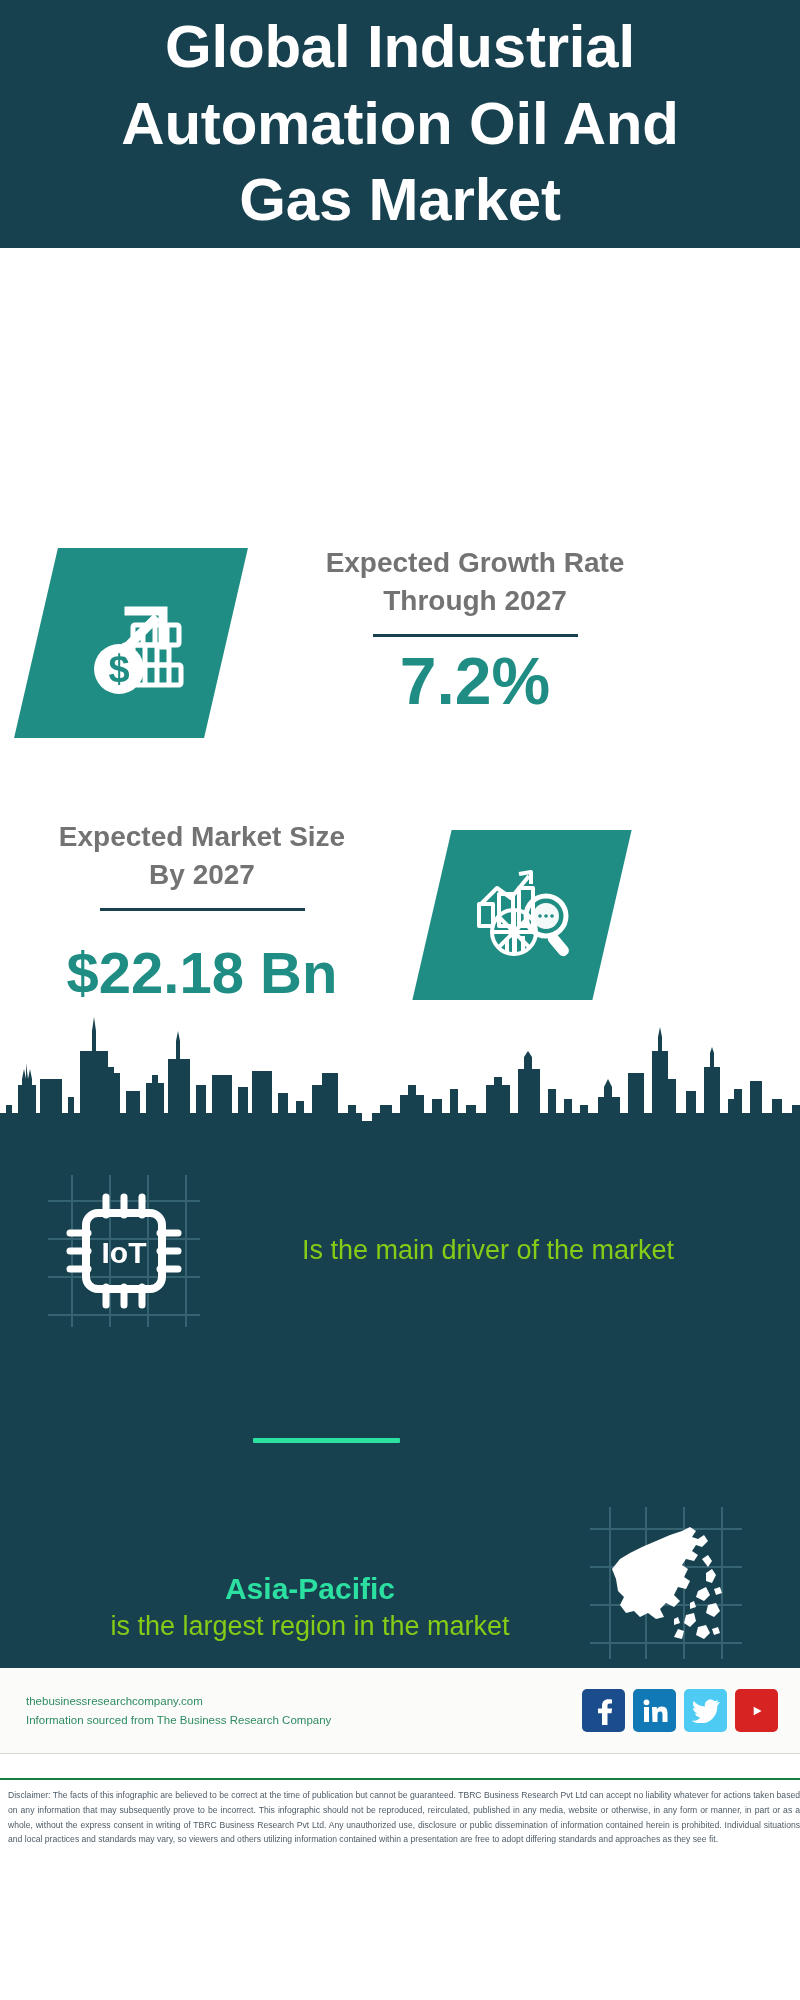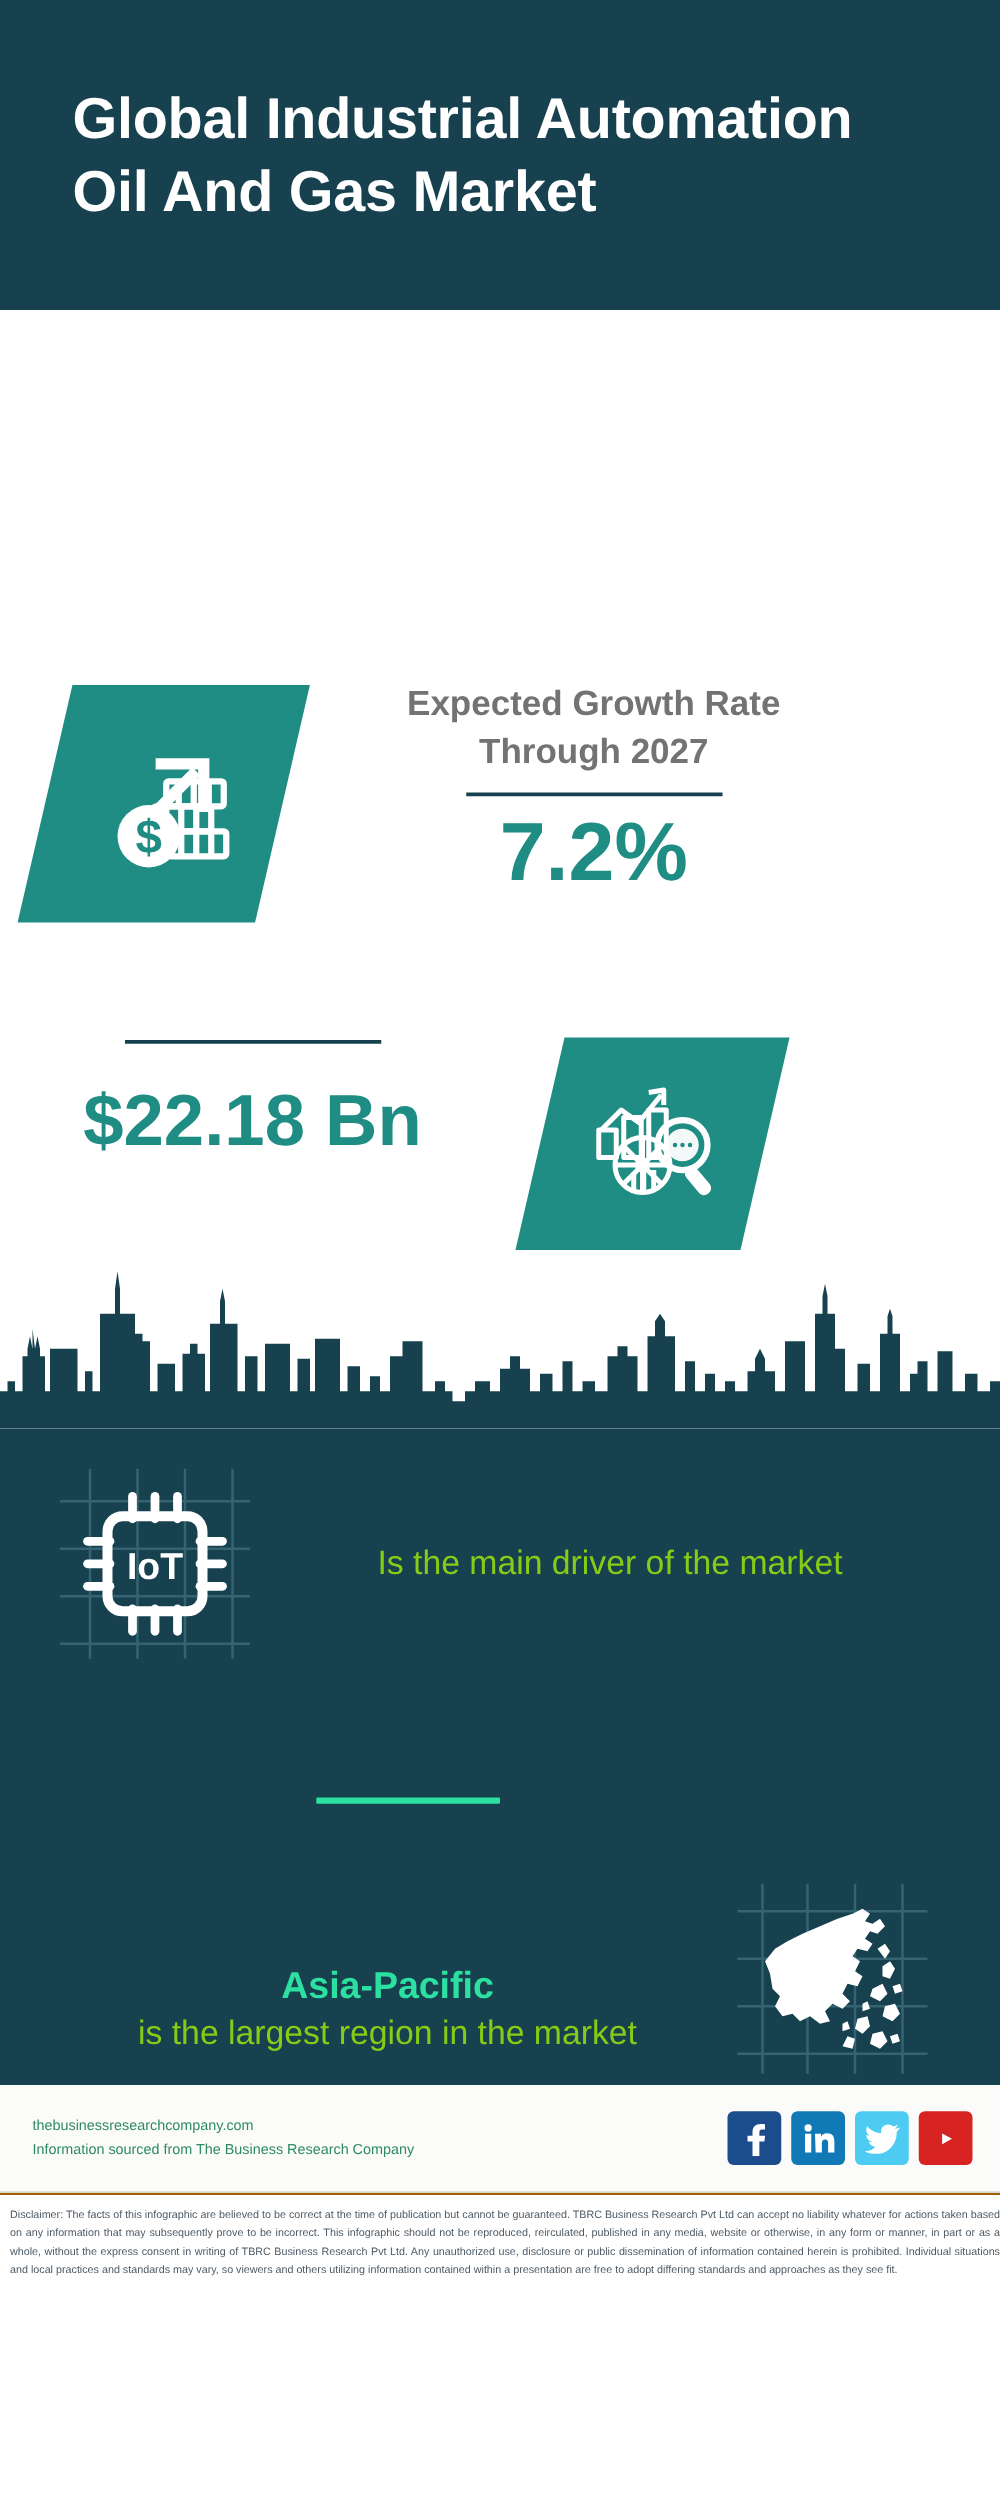--- a/index.html
+++ b/index.html
@@ -15,24 +15,24 @@
   
   .header {
     background:#17414F;
     height:248px;
     width:800px;
     display:flex; align-items:center; justify-content:center;
     padding:0 58px;
   }
   .header h1 {
     color:#ffffff;
-    font-size:46px;
+    font-size:60px;
     line-height:1.28;
     font-weight:bold;
-    text-align:left;
+    text-align:center;
     letter-spacing:-0.2px;
   }
 
   
   .white-zone {
     background:#ffffff;
     width:800px;
     height:765px;
     position:relative;
   }
@@ -132,21 +132,22 @@
     width:43px; height:43px; border-radius:5px;
     display:flex; align-items:center; justify-content:center;
   }
   .sbtn svg { display:block; }
 
   
   .disclaimer {
     width:800px;
     padding:8px 0 10px 8px;
     background:#ffffff;
-    border-top:2px solid #a16207;
+    border-top:2px solid #15803d;
+    margin-top:24px;
   }
   .disclaimer p {
     color:#4e5b66;
     font-size:8.6px;
     line-height:1.72;
     text-align:justify;
     font-family:"Liberation Sans", sans-serif;
   }
 </style>
 </head>
@@ -188,20 +189,21 @@
     </div>
   </div>
 
   <div class="stat-block" style="left:290px; top:296px; width:370px;">
     <div class="stat-title">Expected Growth Rate Through 2027</div>
     <div class="stat-rule" style="width:205px;"></div>
     <div class="stat-value" style="font-size:66px;">7.2%</div>
   </div>
 
   <div class="stat-block" style="left:52px; top:570px; width:300px;">
+    <div class="stat-title">Expected Market Size By 2027</div>
     <div class="stat-rule" style="width:205px;"></div>
     <div class="stat-value" style="font-size:58px;margin-top:32px;">$22.18 Bn</div>
   </div>
 
   <div class="para" style="left:432px; top:582px; width:180px; height:170px;">
     <div class="para-inner">
       <span>
         <svg width="110" height="110" viewBox="0 0 110 110">
           <g fill="none" stroke="#fff" stroke-width="4" stroke-linejoin="round">
 

